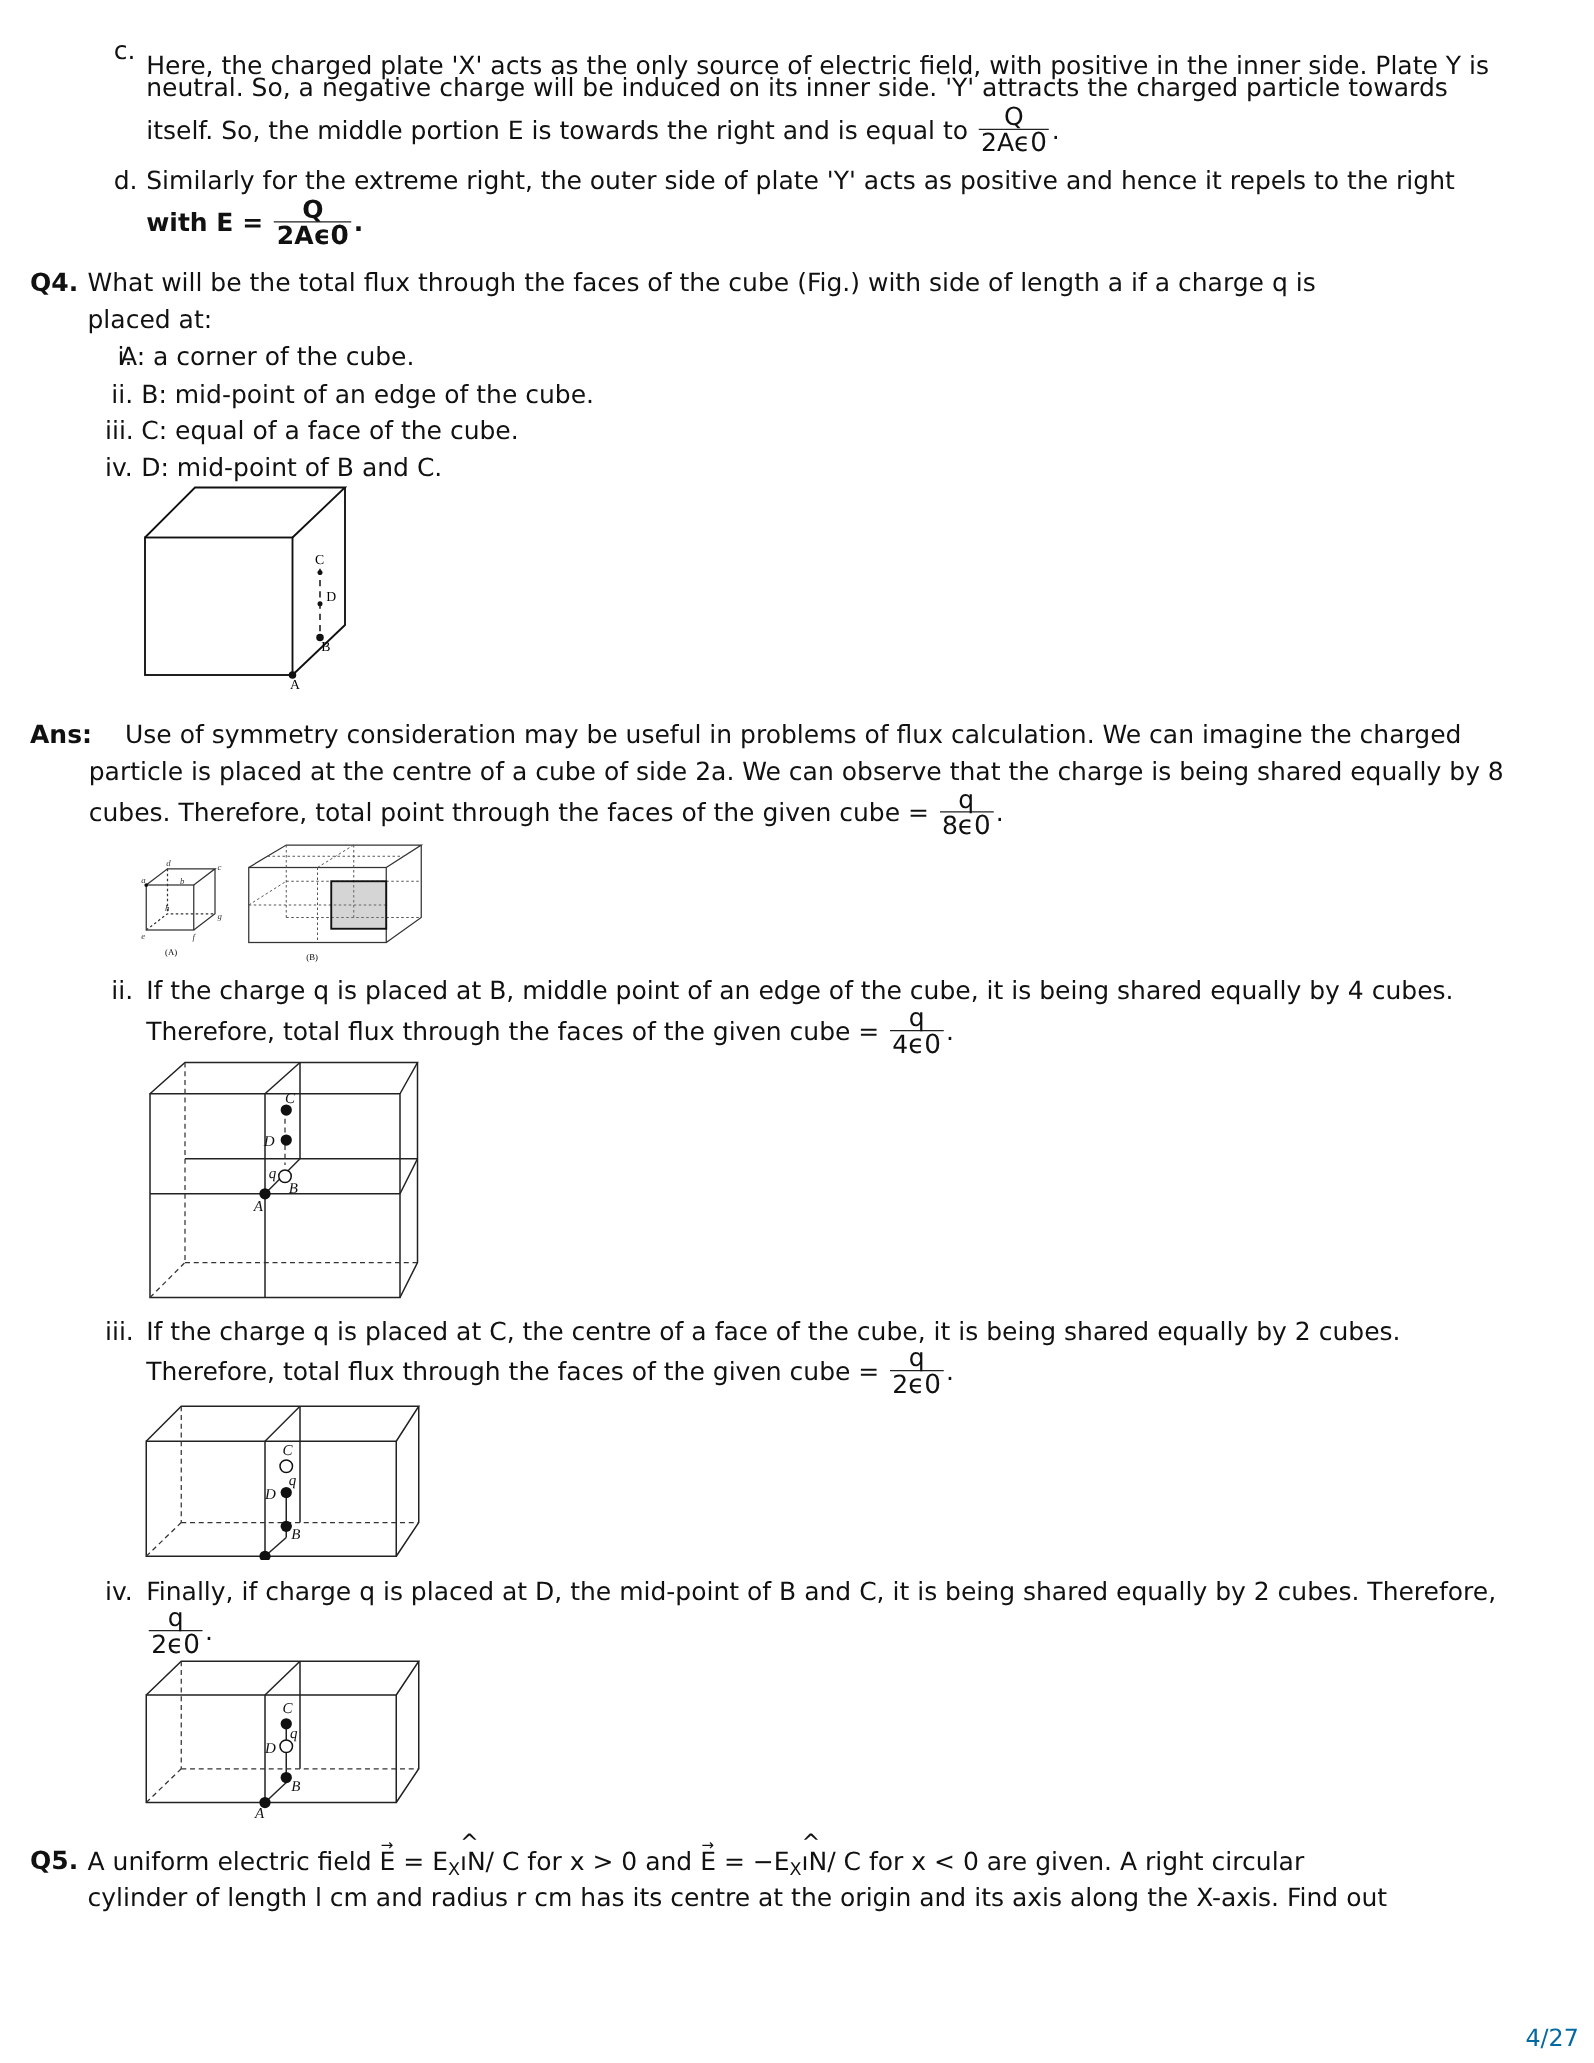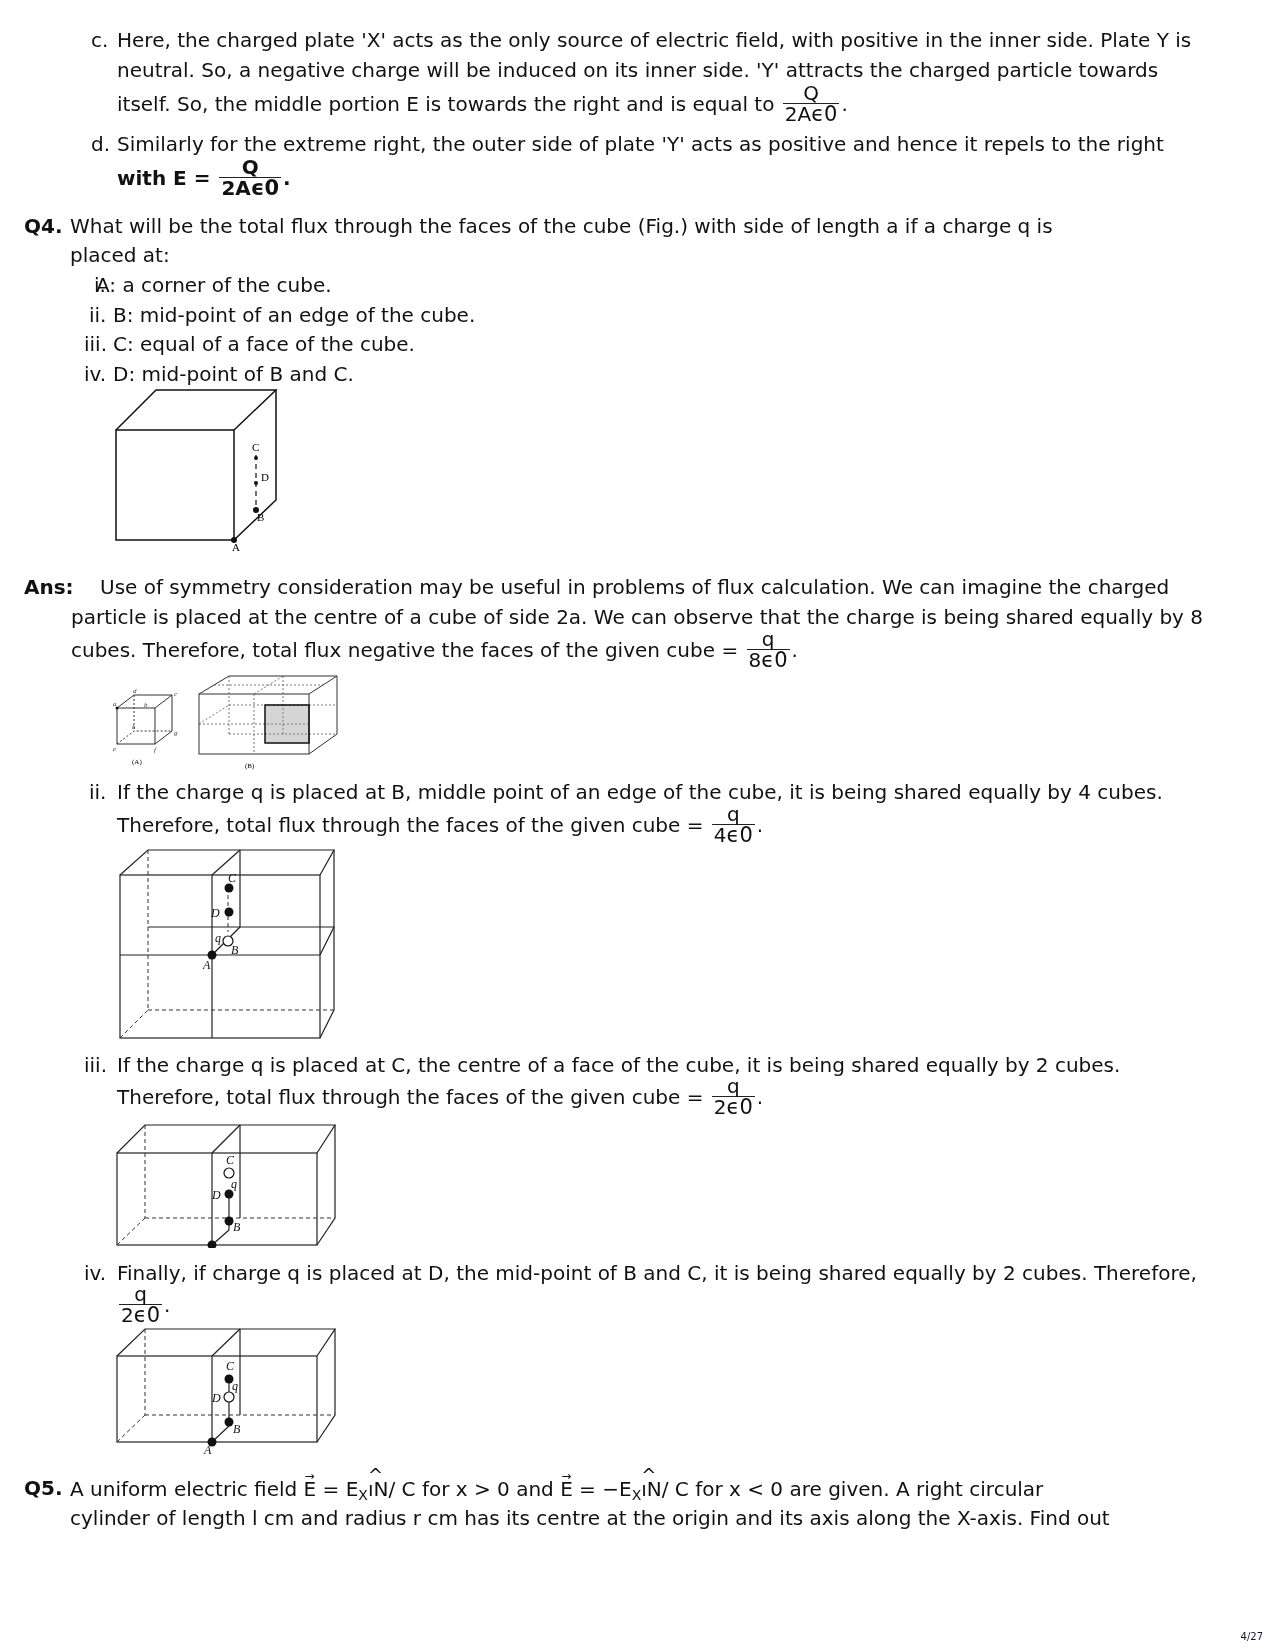--- a/index.html
+++ b/index.html
@@ -10,32 +10,32 @@
   .line { position: absolute; white-space: nowrap; line-height: 24px; }
   .frac {
     display: inline-block; vertical-align: middle; text-align: center;
     position: relative; top: -2px; margin: 0 2px;
   }
   .frac .num { display: block; line-height: 20px; padding: 0 2px; }
   .frac .den { display: block; line-height: 20px; border-top: 1.5px solid #222; padding: 0 2px; }
   .eps { font-size: 21px; }
   .bold { font-weight: bold; }
   .fig { position: absolute; }
-  .pagenum { position: absolute; right: 12px; bottom: 8px; font-size: 10px; color: #0f172a; }
+  .pagenum { position: absolute; right: 12px; bottom: 8px; font-size: 19px; color: #0369a1; }
   .vec { position: relative; display: inline-block; }
   .vec::before { content: "\2192"; position: absolute; top: -13px; left: 1px; font-size: 12px; }
   .hat { position: relative; display: inline-block; }
   .hat::before { content: "^"; position: absolute; top: -14px; left: 0px; font-size: 18px; }
   sub { font-size: 14px; vertical-align: -4px; }
 </style>
 </head>
 <body>
 
 <div class="line" style="left:91px; top:28px;">c.</div>
-<div class="line" style="left:117px; top:28px;text-align:right;">Here, the charged plate 'X' acts as the only source of electric field, with positive in the inner side. Plate Y is</div>
+<div class="line" style="left:117px; top:40px;text-align:right;">Here, the charged plate 'X' acts as the only source of electric field, with positive in the inner side. Plate Y is</div>
 <div class="line" style="left:117px; top:58px;">neutral. So, a negative charge will be induced on its inner side. 'Y' attracts the charged particle towards</div>
 <div class="line" style="left:117px; top:82px; line-height:44px;">
   <span>itself. So, the middle portion E is towards the right and is equal to</span>
   <span class="frac"><span class="num">Q</span><span class="den"><span>2A</span><span class="eps">ϵ0</span></span></span><span>.</span>
 </div>
 
 <div class="line" style="left:91px; top:132px;">d.</div>
 <div class="line" style="left:117px; top:132px;">Similarly for the extreme right, the outer side of plate 'Y' acts as positive and hence it repels to the right</div>
 <div class="line" style="left:117px; top:156px; line-height:44px;font-weight:bold;">
   <span>with E =</span>
@@ -69,21 +69,21 @@
   <text x="142" y="66" font-family="Liberation Serif, serif" font-size="11">C</text>
   <text x="151" y="96" font-family="Liberation Serif, serif" font-size="11">D</text>
   <text x="147" y="136" font-family="Liberation Serif, serif" font-size="11">B</text>
   <text x="122" y="166" font-family="Liberation Serif, serif" font-size="11">A</text>
 </svg>
 
 <div class="line bold" style="left:24px; top:575px;">Ans:</div>
 <div class="line" style="left:100px; top:575px;">Use of symmetry consideration may be useful in problems of flux calculation. We can imagine the charged</div>
 <div class="line" style="left:71px; top:605px;">particle is placed at the centre of a cube of side 2a. We can observe that the charge is being shared equally by 8</div>
 <div class="line" style="left:71px; top:628px; line-height:44px;">
-  <span>cubes. Therefore, total flux negative the faces of the given cube =</span>
+  <span>cubes. Therefore, total point through the faces of the given cube =</span>
   <span class="frac"><span class="num">q</span><span class="den"><span>8</span><span class="eps">ϵ0</span></span></span><span>.</span>
 </div>
 
 <svg class="fig" style="left:112px; top:688px;" width="75" height="80">
   <g stroke="#333" stroke-width="1" fill="none">
     <rect x="5" y="20" width="38" height="36"></rect>
     <polyline points="5,20 22,7 60,7 43,20"></polyline>
     <polyline points="60,7 60,43 43,56"></polyline>
     <polyline points="5,56 22,43 60,43" stroke-dasharray="2,2"></polyline>
     <line x1="22" y1="7" x2="22" y2="43" stroke-dasharray="2,2"></line>

